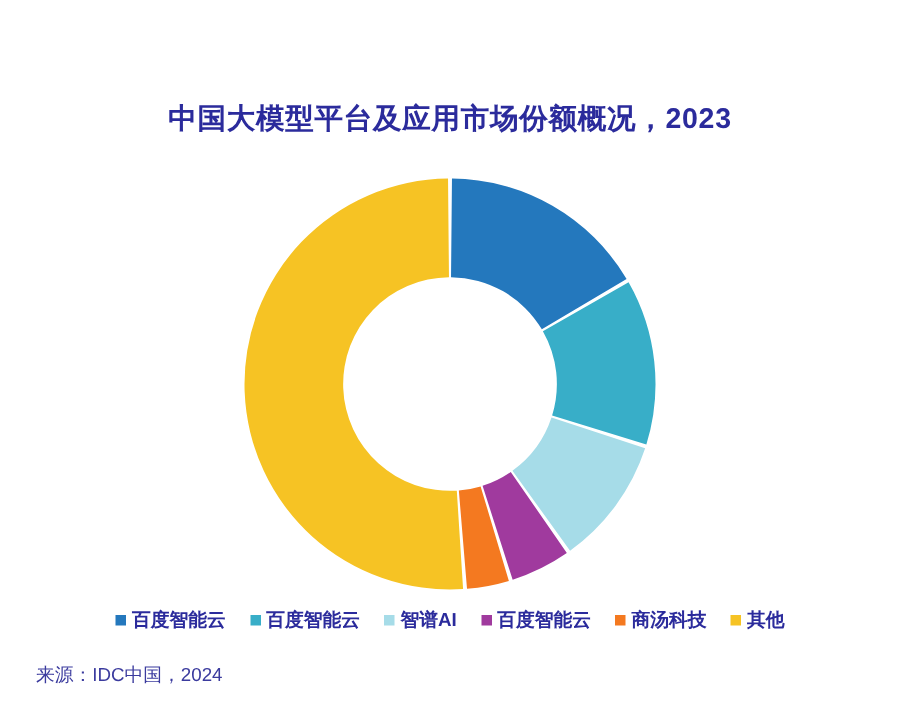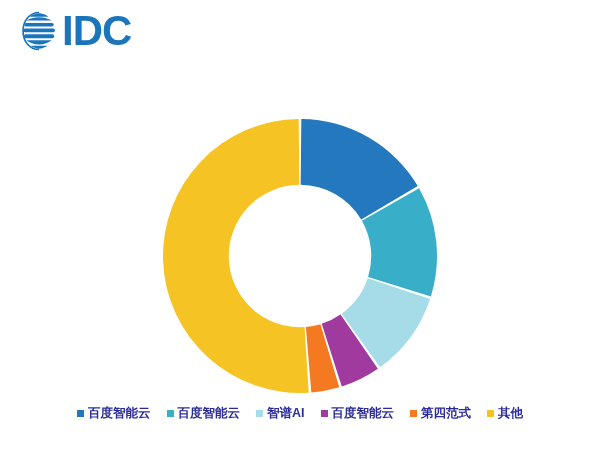--- a/index.html
+++ b/index.html
@@ -55,40 +55,22 @@
   }
 
   
   .edge{position:absolute;left:0;right:0;bottom:0;height:4px;background:#ffffff;}
 </style>
 </head>
 <body>
 
 <div class="page">
 
-  <div class="logo">
-    <span class="logo-mark">
-      <svg viewBox="0 0 100 100" width="42" height="42" aria-hidden="true">
-        <g fill="#1b75bb">
-          <path d="M50 8 C30 8 14 26 14 50 C14 74 30 92 50 92 C70 92 86 74 86 50 C86 26 70 8 50 8 Z" fill="none" stroke="#1b75bb" stroke-width="0"></path>
 
-          <path d="M27 16 C34 11 42 8 50 8 C58 8 66 11 73 16 Z"></path>
-          <path d="M20 25 C27 20 38 17 50 17 C62 17 73 20 80 25 Z"></path>
-          <rect x="15" y="31" width="70" height="8" rx="4"></rect>
-          <rect x="12" y="44" width="76" height="9" rx="4.5"></rect>
-          <rect x="14" y="58" width="72" height="9" rx="4.5"></rect>
-          <path d="M20 72 C27 78 38 82 50 82 C62 82 73 78 80 72 Z"></path>
-          <path d="M30 85 C36 89 43 92 50 92 C57 92 64 89 70 85 Z"></path>
-        </g>
-        <path d="M50 6 C28 6 12 25 12 50 C12 75 28 94 50 94" fill="none" stroke="#1b75bb" stroke-width="4"></path>
-      </svg>
-    </span>
-    <span class="logo-word">IDC</span>
-  </div>
-
+  <div class="title">中国大模型平台及应用市场份额概况，2023</div>
 
   <div class="chart-wrap">
     <svg class="donut" width="290" height="288" viewBox="0 0 290 288">
       <g id="slices">
           <path d="M 146.3150853943488 7.006312005240289 A 137 137 0 0 1 262.738678375699 73.95284720744385 L 206.2241127553635 107.5754805478708 A 71.24000000000001 71.24000000000001 0 0 0 145.6838444050614 72.76328224272494 Z" fill="#2478bd">
             <title>百度智能云 16.6%</title>
           </path>
           <path d="M 264.0617067454581 76.22603754494992 A 137 137 0 0 1 275.90843916530173 184.3977790887631 L 213.0723883659569 165.0068451261568 A 71.24000000000001 71.24000000000001 0 0 0 206.9120875076382 108.75753952337396 Z" fill="#38aec8">
             <title>商汤科技 13.3%</title>
           </path>
@@ -120,23 +102,24 @@
       <div class="legend-item">
         <span class="legend-swatch" style="background: rgb(166, 220, 232);"></span>
         <span class="legend-label">智谱AI</span>
       </div>
       <div class="legend-item">
         <span class="legend-swatch" style="background: rgb(160, 58, 158);"></span>
         <span class="legend-label">百度智能云</span>
       </div>
       <div class="legend-item">
         <span class="legend-swatch" style="background: rgb(244, 121, 32);"></span>
-        <span class="legend-label">第四范式</span>
+        <span class="legend-label">商汤科技</span>
       </div>
       <div class="legend-item">
         <span class="legend-swatch" style="background: rgb(246, 195, 36);"></span>
         <span class="legend-label">其他</span>
       </div>
     </div>
 
+  <div class="source">来源：IDC中国，2024</div>
 
   <div class="edge"></div>
 </div>
 
 </body></html>

